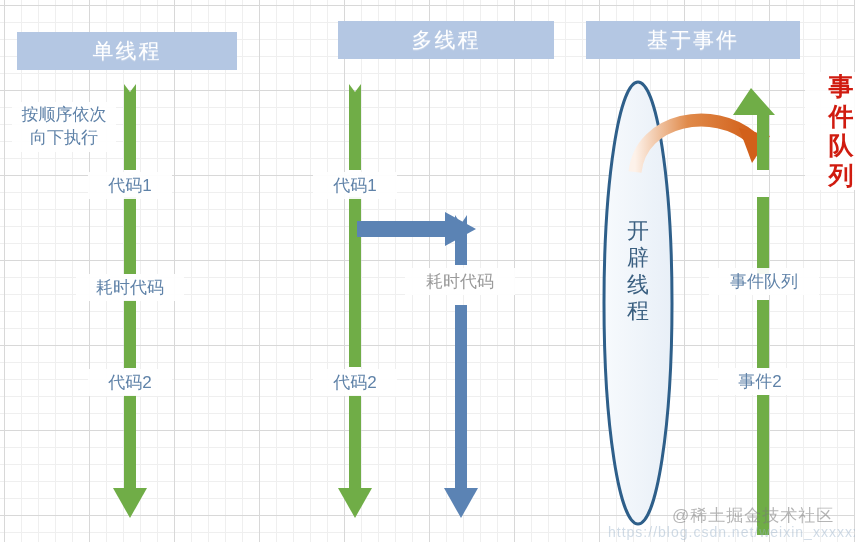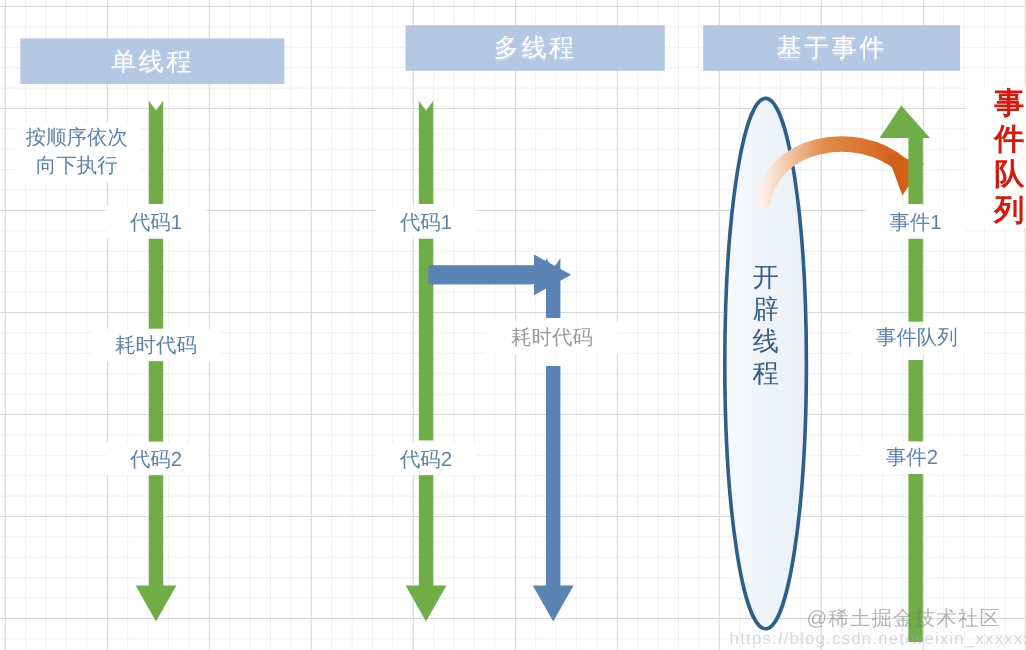--- a/index.html
+++ b/index.html
@@ -170,21 +170,20 @@
 
 
   <div class="lbl gray" style="left:405px; top:268px; width:110px;">耗时代码</div>
 
   <div class="lbl" style="left:313px; top:369px; width:84px;">代码2</div>
 
   <div class="ovaltext" style="left:624px; top:218px;">开辟线程</div>
 
   <div class="vlabel" style="left:805px; top:72px;padding-left:21px;">事件队列</div>
 
-  <div class="lbl" style="left:721px; top:172px; width:84px;">事件1</div>
 
   <div class="lbl" style="left:709px; top:268px; width:110px;">事件队列</div>
 
   <div class="lbl" style="left:718px; top:368px; width:84px;">事件2</div>
 
   <div class="wm" style="left:672px; top:504px;">@稀土掘金技术社区</div>
 
   <div class="wm2" style="left:608px; top:524px;">https://blog.csdn.net/weixin_xxxxxxx</div>
 
 </div>

